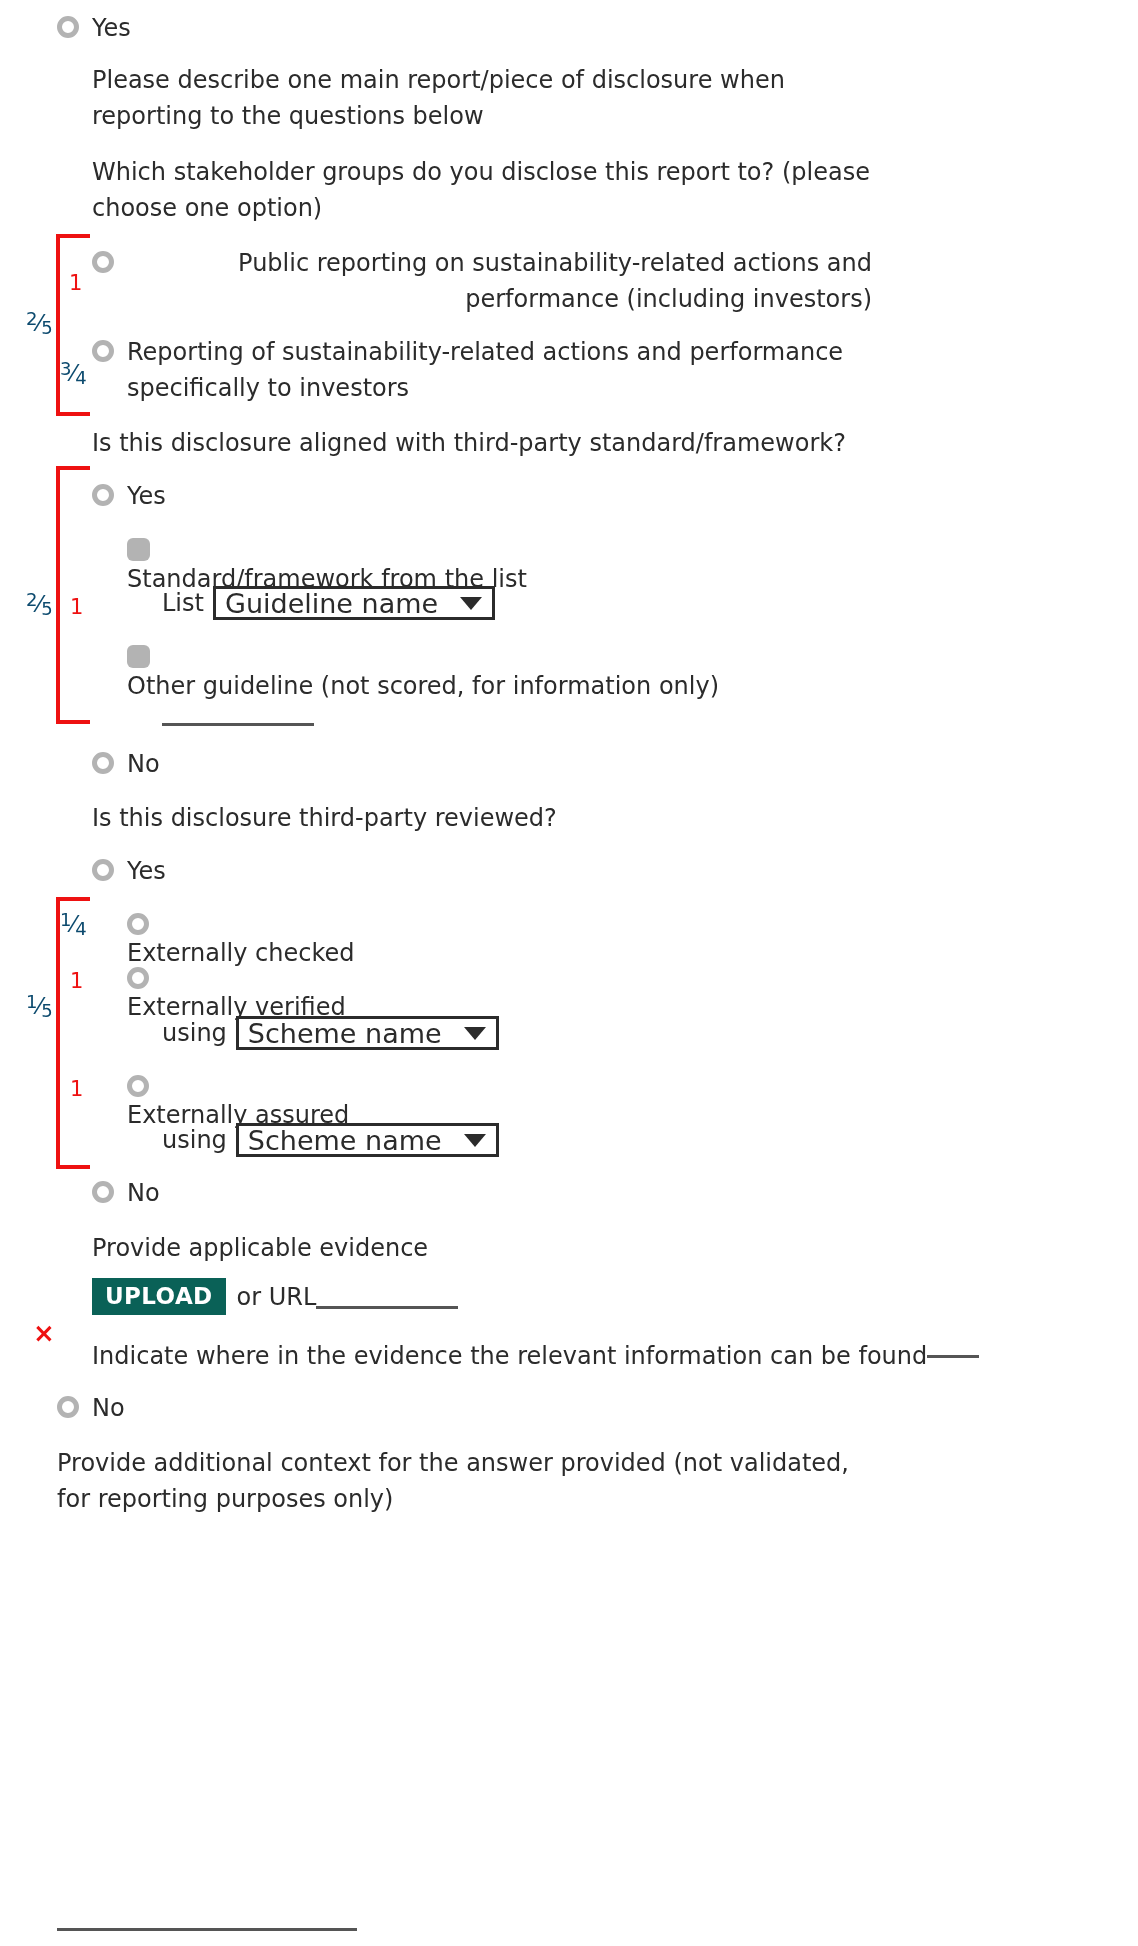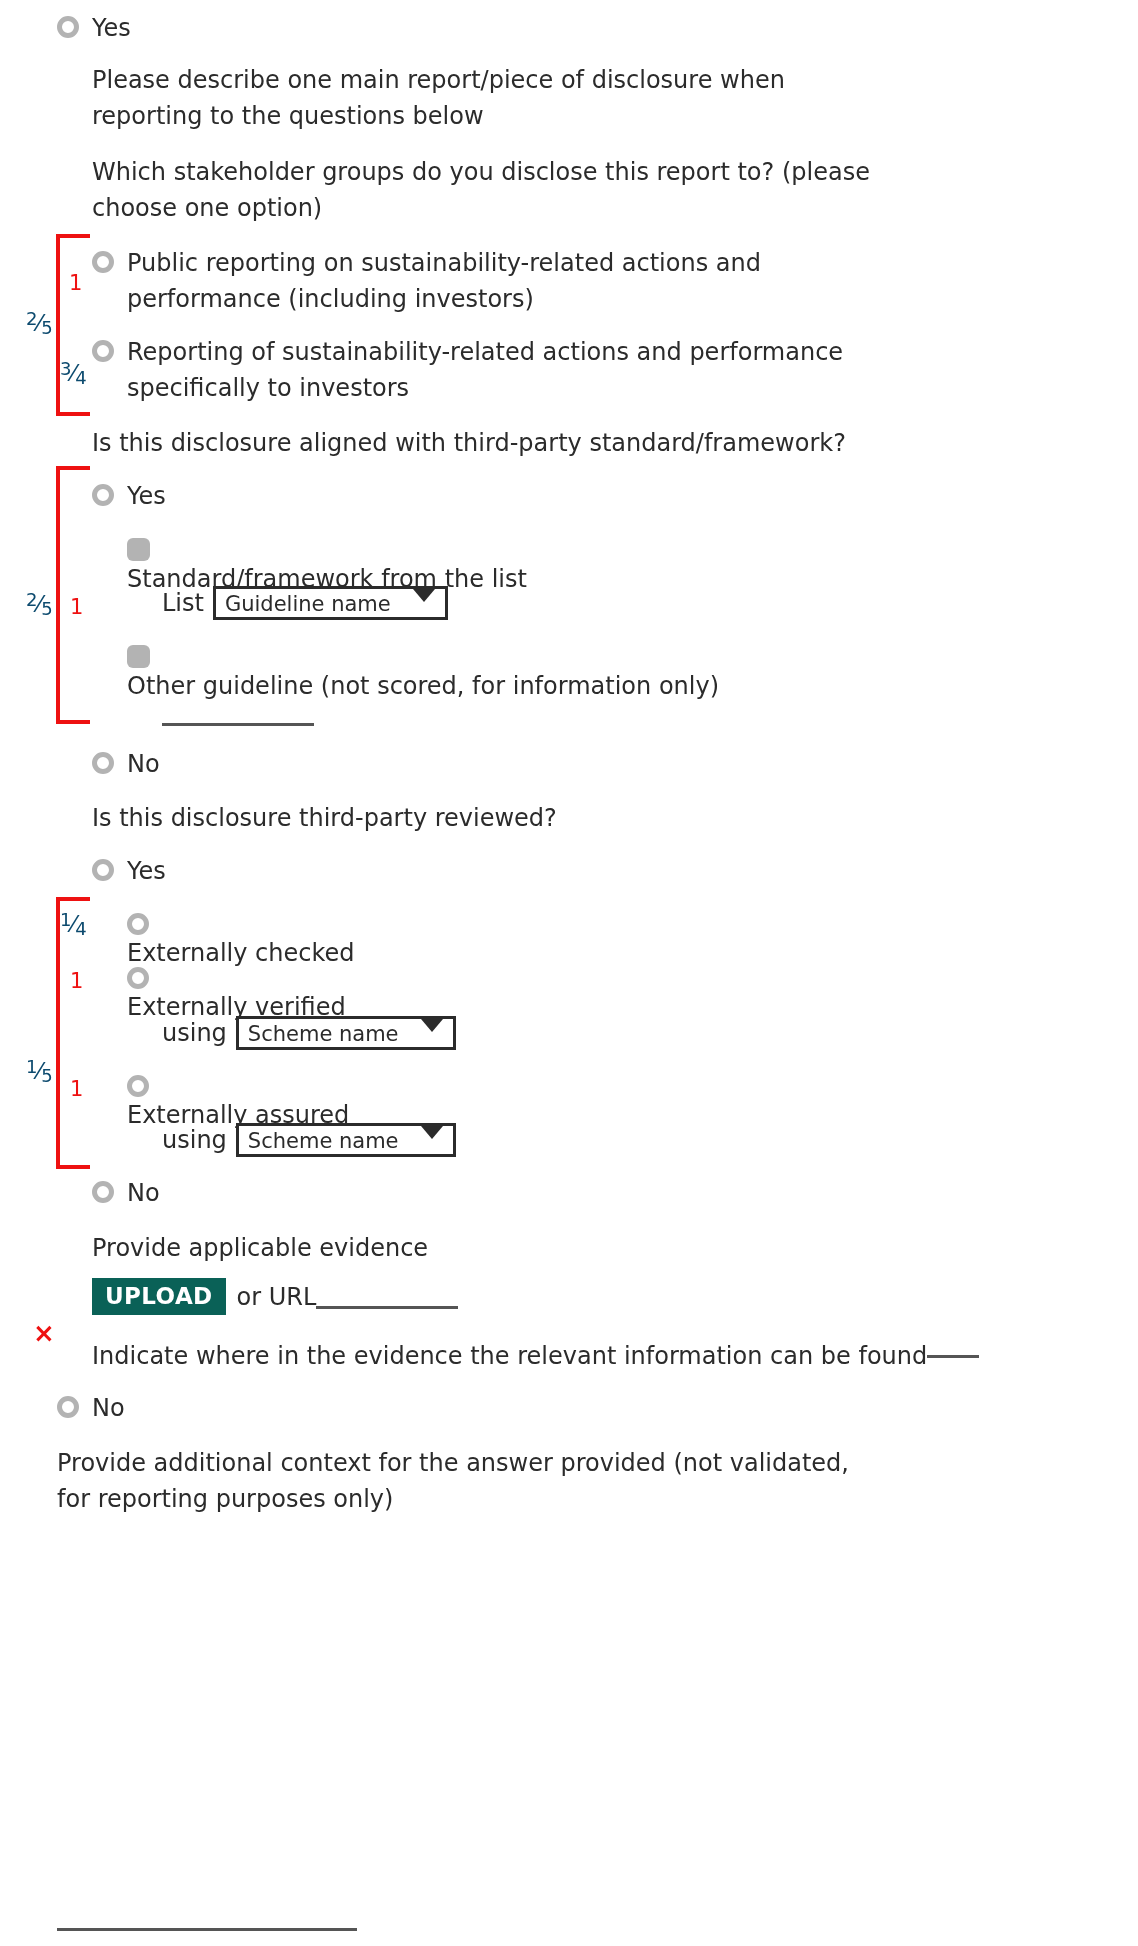--- a/index.html
+++ b/index.html
@@ -63,28 +63,28 @@
   }
 
   .lbl { white-space: nowrap; }
   .txt { display: block; }
 
   
   .selwrap { display: flex; align-items: center; }
   .sel-prefix { margin-right: 9px; }
   .select {
     display: inline-flex;
-    align-items: flex-start;
+    align-items: center;
     justify-content: space-between;
     border: 3px solid #2b2b2b;
     background: #ffffff;
     height: 34px;
     padding: 0 10px 0 9px;
     min-width: 186px;
-    font-size: 21px;
+    font-size: 27px;
     color: #2b2b2b;
   }
   .select .caret {
     margin-left: 22px;
     width: 0; height: 0;
     border-left: 11px solid transparent;
     border-right: 11px solid transparent;
     border-top: 13px solid #2b2b2b;
   }
 
@@ -159,21 +159,21 @@
       <span class="radio"></span>
       <span class="lbl">Yes</span>
     </div>
 
     <div class="para lvl1" style="position:absolute; top:62px; width:880px;">Please describe one main report/piece of disclosure when reporting to the questions below</div>
 
     <div class="para lvl1" style="position:absolute; top:154px; width:880px;">Which stakeholder groups do you disclose this report to? (please choose one option)</div>
 
     <div class="row lvl2" style="position:absolute; top:245px; width:920px;">
       <span class="radio"></span>
-      <span class="txt" style="max-width:745px;">Public reporting on sustainability-related actions and performance (including investors)</span>
+      <span class="txt" style="max-width:745px;text-align:right;">Public reporting on sustainability-related actions and performance (including investors)</span>
     </div>
 
     <div class="row lvl2" style="position:absolute; top:334px; width:930px;">
       <span class="radio"></span>
       <span class="txt" style="max-width:790px;">Reporting of sustainability-related actions and performance specifically to investors</span>
     </div>
 
     <div class="para lvl1" style="position:absolute; top:425px;">Is this disclosure aligned with third-party standard/framework?</div>
 
     <div class="row lvl2" style="position:absolute; top:478px;">
@@ -289,21 +289,21 @@
       <span class="num">3</span><span class="sl">⁄</span><span class="den">4</span>
     </div>
 
     <div class="brk" style="left:56px; top:466px; width:34px; height:258px;"></div>
     <div class="frac" style="left:26px; top:586px;">
       <span class="num">2</span><span class="sl">⁄</span><span class="den">5</span>
     </div>
     <div class="one" style="left:70px; top:592px;">1</div>
 
     <div class="brk" style="left:56px; top:897px; width:34px; height:272px;"></div>
-    <div class="frac" style="left:26px; top:1053px;">
+    <div class="frac" style="left:26px; top:988px;">
       <span class="num">1</span><span class="sl">⁄</span><span class="den">5</span>
     </div>
 
     <div class="frac" style="left:60px; top:906px;">
       <span class="num">1</span><span class="sl">⁄</span><span class="den">4</span>
     </div>
     <div class="one" style="left:70px; top:966px;">1</div>
     <div class="one" style="left:70px; top:1074px;">1</div>
 
     <div class="xmark" style="left:33px; top:1320px;">×</div>

